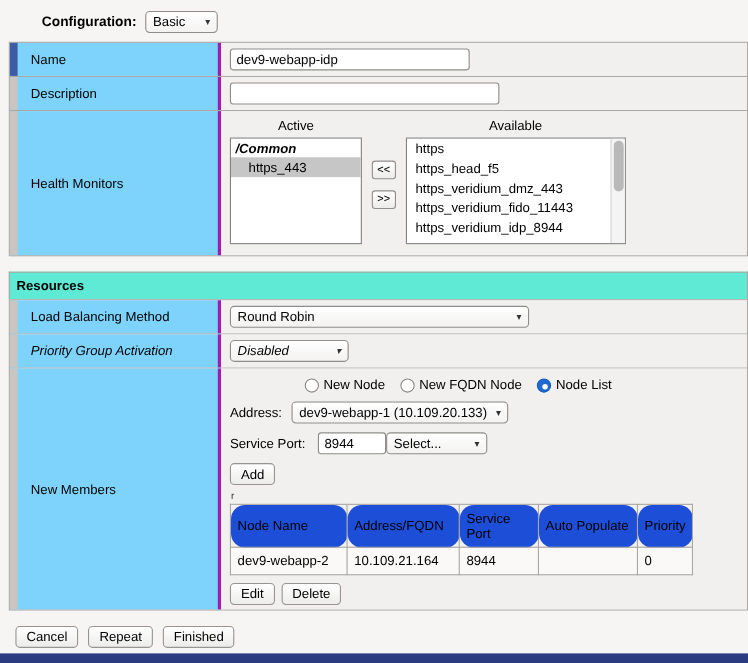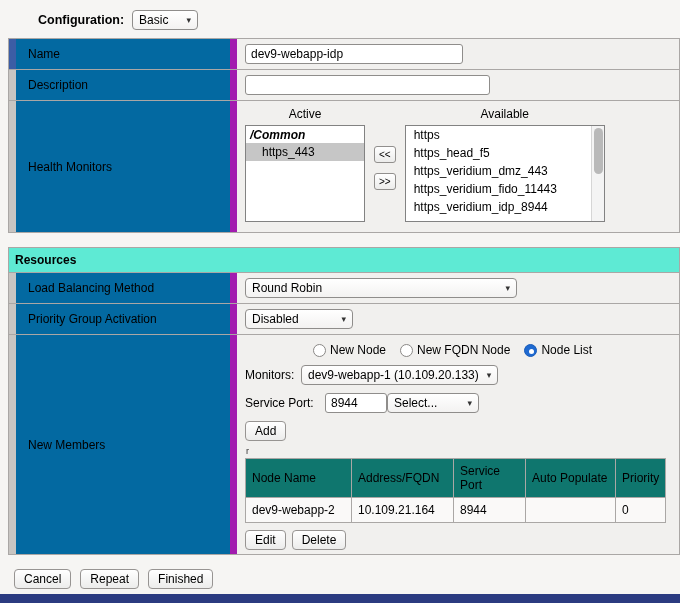--- a/index.html
+++ b/index.html
@@ -24,28 +24,28 @@
     border: 1px solid #8f8d8b; border-radius: 4px;
     padding: 2px 6px; min-height: 20px; gap: 8px; cursor: default;
   }
   .caret { font-size: 9px; color: #333; line-height: 1; }
 
   
   .ftable { margin-left: 8px; border: 1px solid #aaa7a5; background: #f1f0ee; }
   .frow { display: flex; border-bottom: 1px solid #aaa7a5; }
   .frow:last-child { border-bottom: none; }
   .fl {
-    width: 228px; background: #0369a1; border-right: 7px solid #a21caf;
+    width: 192px; background: #7dd3fc; border-right: 3px solid #a21caf;
     display: flex; align-items: center; padding-left: 12px;
     border-left: 7px solid #c8c5c2; flex-shrink: 0;
   }
   .fl.req { border-left-color: #3c5da5; }
   .fv { flex: 1; background: #f1f0ee; padding: 5px 8px; display: flex; align-items: center; }
   .r-name { height: 31px; } .r-desc { height: 31px; } .r-hm { height: 131px; }
-  .r-lb { height: 31px; } .r-pga { height: 31px; } .r-nm { height: 219px; }
+  .r-lb { height: 31px; } .r-pga { height: 31px; font-style: italic; } .r-nm { height: 219px; }
 
   .txt {
     height: 20px; border: 1px solid #8f8d8b; border-radius: 3px;
     padding: 0 5px; font: 12px "Liberation Sans", sans-serif; background: #fff;
   }
   .w-name { width: 218px; } .w-desc { width: 245px; } .w-port { width: 62px; }
 
   
   .fv.hm { display: block; padding: 3px 8px 8px; }
   .hm-cols { display: flex; }
@@ -96,21 +96,21 @@
     border-radius: 4px; padding: 2px 9px; font: 12px "Liberation Sans", sans-serif; cursor: default;
   }
   .add-btn { margin-top: 8px; }
   .note { font-size: 9px; margin: 5px 0 1px 1px; color: #333; }
 
   table.members { border-collapse: collapse; margin-top: 2px; }
   .members th, .members td {
     border: 1px solid #aaa7a5; padding: 5px 6px; text-align: left;
     font-weight: normal; font-size: 12px;
   }
-  .members th { background: #0f766e; }
+  .members th { background: #1d4ed8; border-radius: 13px; }
   .members td { background: #faf9f8; }
   .c-node { width: 106px; } .c-addr { width: 102px; } .c-port { width: 72px; }
   .c-auto { width: 90px; } .c-pri { width: 50px; }
 
   .row-btns { margin-top: 7px; display: flex; gap: 6px; }
 
   
   .footer-btns { margin: 14px 0 0 14px; display: flex; gap: 9px; }
   .footer-bar { position: absolute; left: 0; bottom: 0; width: 100%; height: 9px; background: #2b3b80; }
 </style>
@@ -229,21 +229,21 @@
           <span class="radio"></span>
           <span>New FQDN Node</span>
         </span>
         <span class="radio-opt">
           <span class="radio checked"></span>
           <span>Node List</span>
         </span>
       </div>
 
       <div class="inline-row">
-        <span class="lbl-a">Monitors:</span>
+        <span class="lbl-a">Address:</span>
         <span class="sel">
           <span>dev9-webapp-1 (10.109.20.133)</span>
           <span class="caret">▾</span>
         </span>
       </div>
 
       <div class="inline-row">
         <span class="lbl-sp">Service Port:</span>
         <input class="txt w-port" value="8944" style="">
         <span class="sel gap8" style="width:92px">

